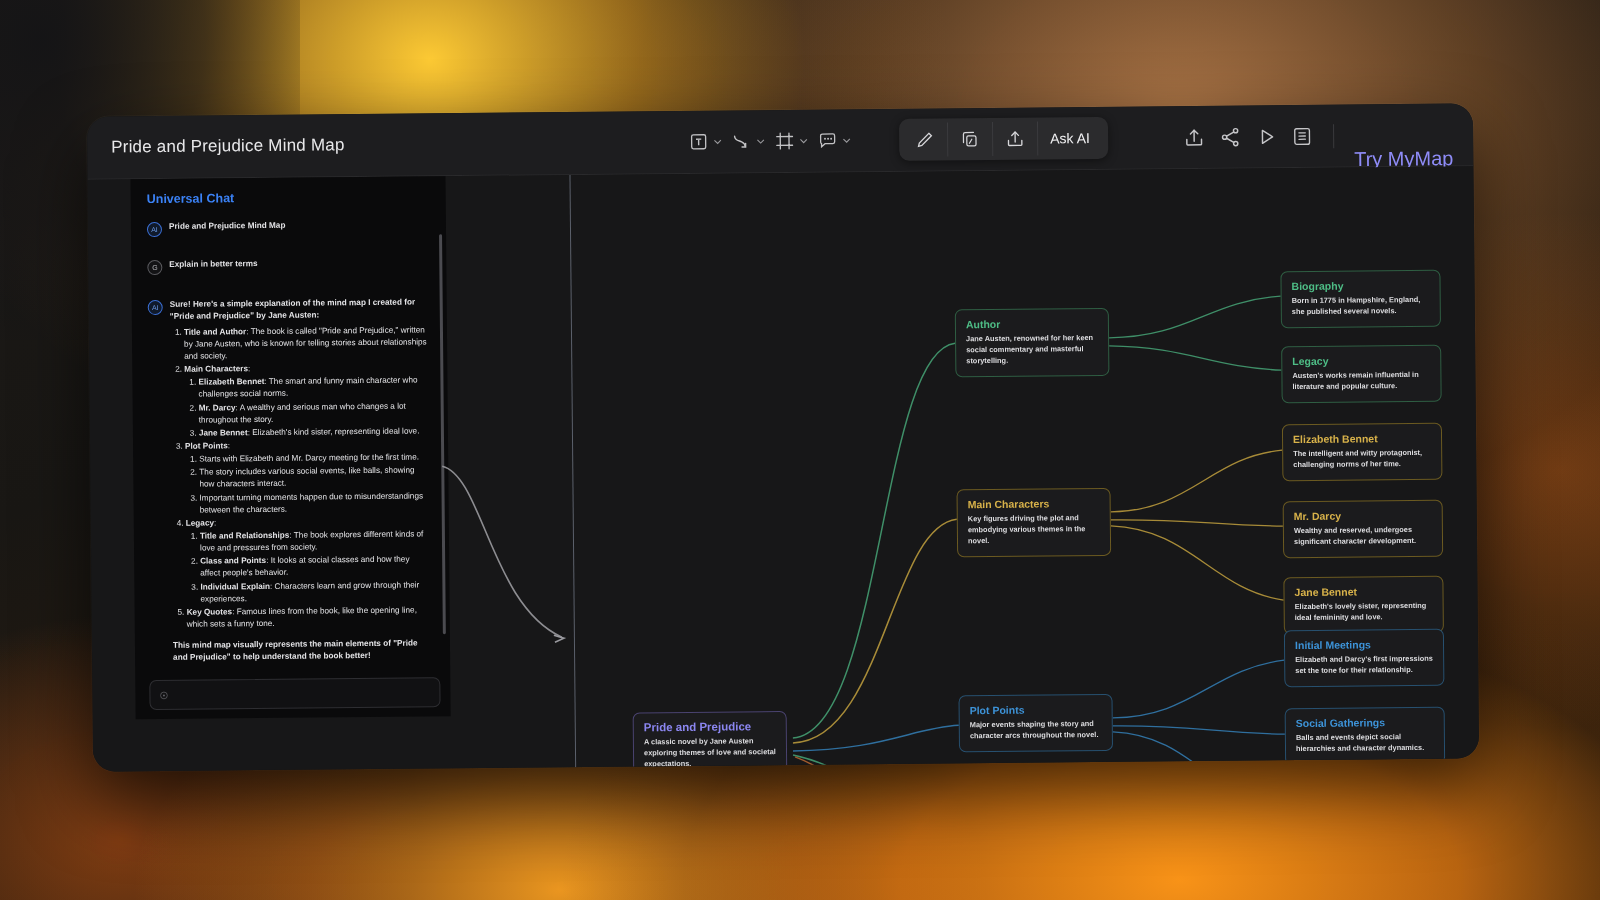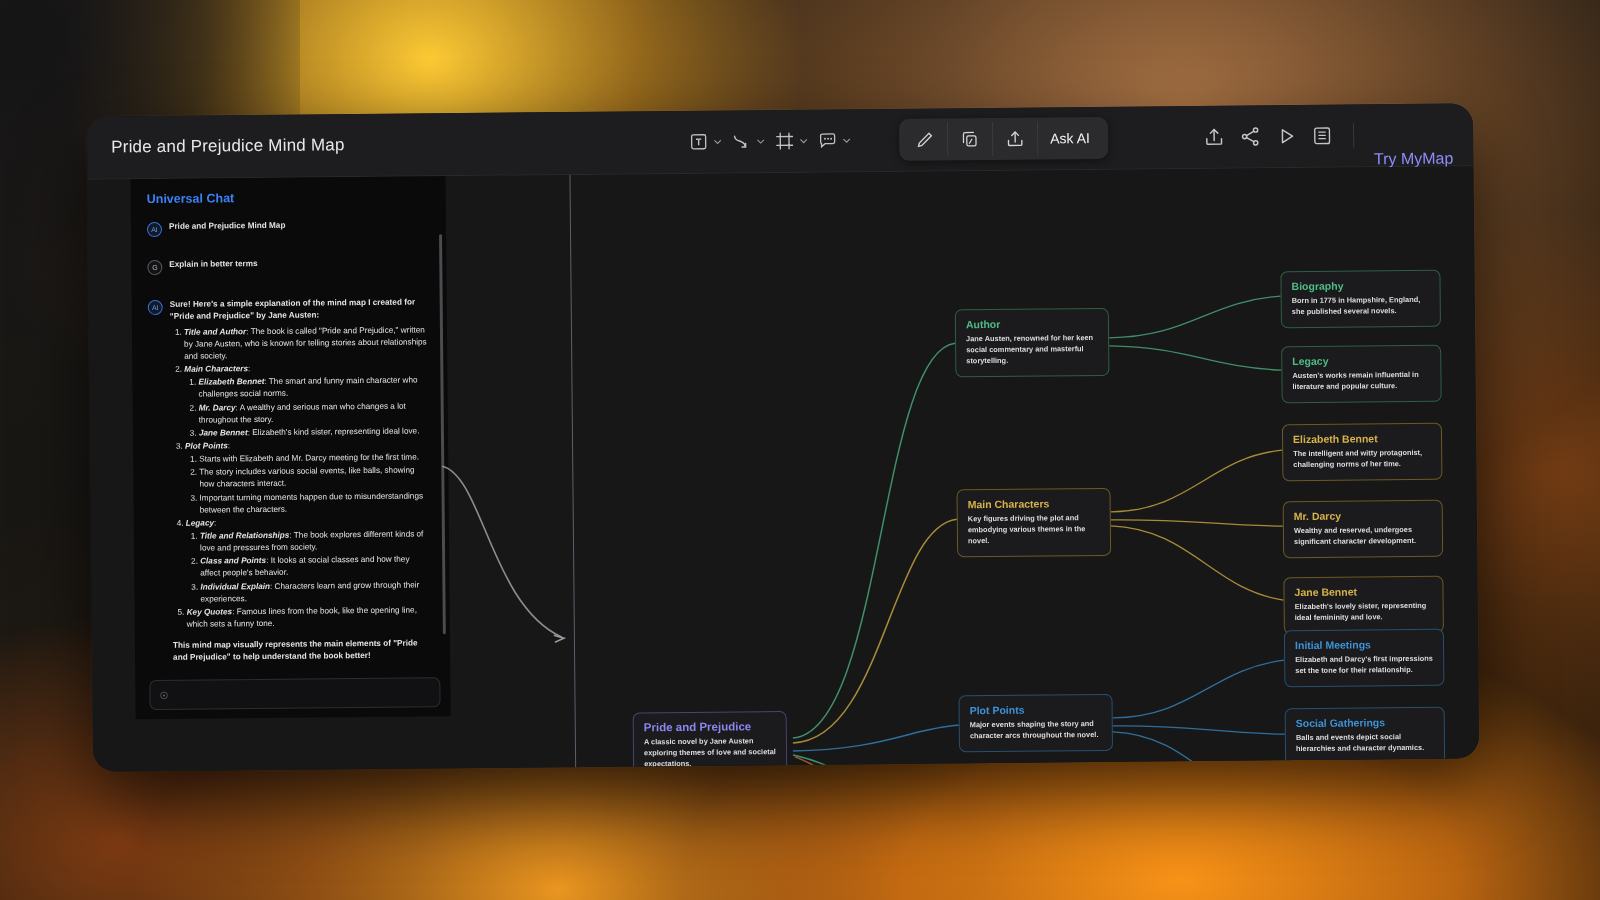--- a/index.html
+++ b/index.html
@@ -98,21 +98,21 @@
   #right-actions {
     position: absolute;
     right: 20px; top: 50%;
     transform: translateY(-50%);
     display: flex; align-items: center; gap: 14px;
   }
   .ract { width: 22px; height: 22px; opacity: 0.88; display: block; }
   #top-divider { width: 1px; height: 24px; background: #3a3a3d; margin: 0 6px; }
   #try-mymap {
     color: #8f8cf8;
-    font-size: 16px;
+    font-size: 20px;
     white-space: nowrap;
     margin-top: 48px;
   }
 
   
   #workspace {
     position: relative;
     height: 593px;
     background: #171718;
   }
@@ -149,21 +149,21 @@
   .avatar.ai { border: 1px solid #3b6fd4; color: #6d9ce8; background: #101a2b; }
   .avatar.user { border: 1px solid #5a5a5e; color: #b9b9bd; background: #131315; }
   .msg-body { color: #e3e3e6; font-size: 8.2px; line-height: 1.45; }
   .msg-body.head { font-weight: bold; }
 
   ol.lvl1 { margin: 4px 0 0 0; padding-left: 14px; }
   ol.lvl2 { margin: 1px 0 1px 0; padding-left: 14px; }
   ol.lvl1 > li, ol.lvl2 > li {
     color: #e3e3e6; font-size: 8.2px; line-height: 1.48; margin-bottom: 1px;
   }
-  .bold { font-weight: bold; font-style: italic; }
+  .bold { font-weight: bold; }
   .closing { color: #e3e3e6; font-size: 8.2px; line-height: 1.5; margin-top: 9px; font-weight: bold; }
 
   #chat-scrollbar {
     position: absolute;
     right: 4px; top: 58px;
     width: 3px; height: 400px;
     background: #4b4b50;
     border-radius: 2px;
   }
 

